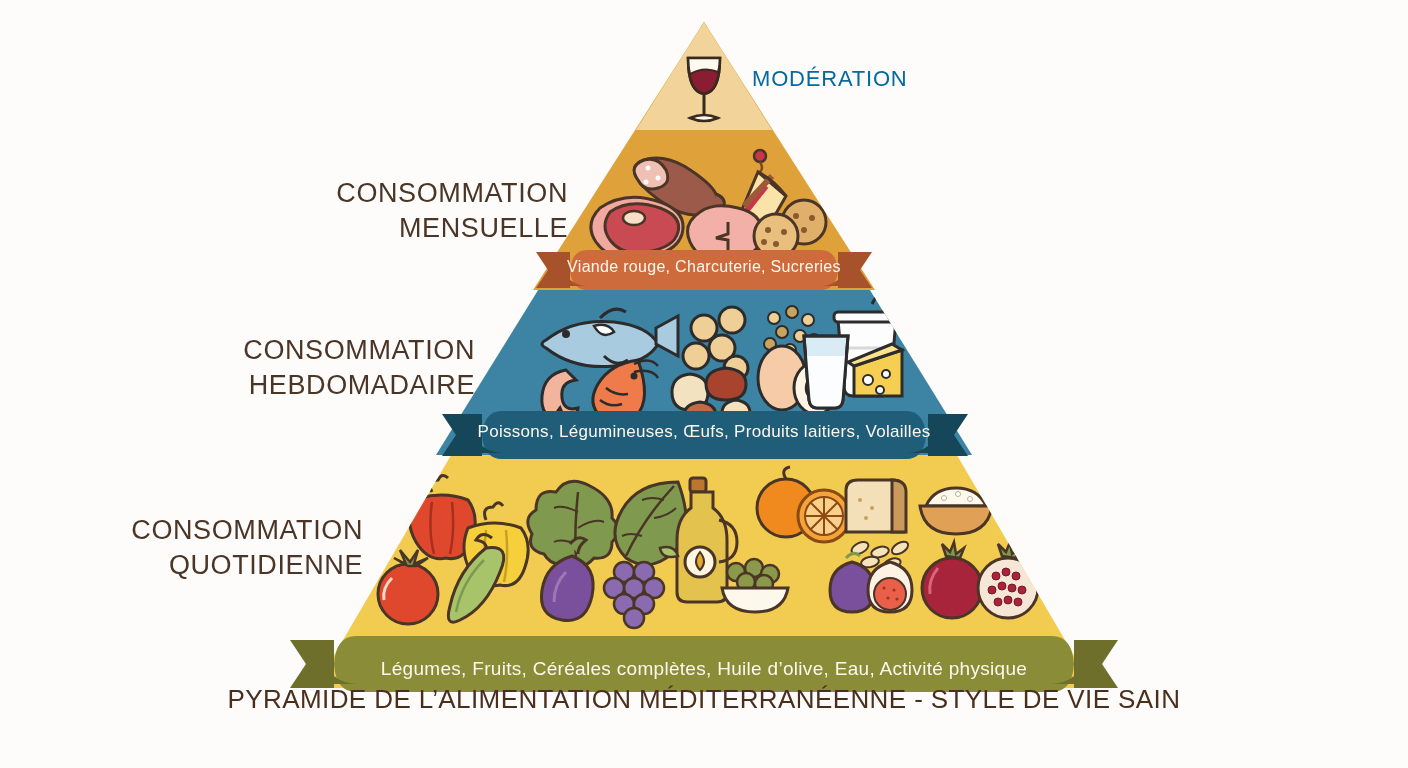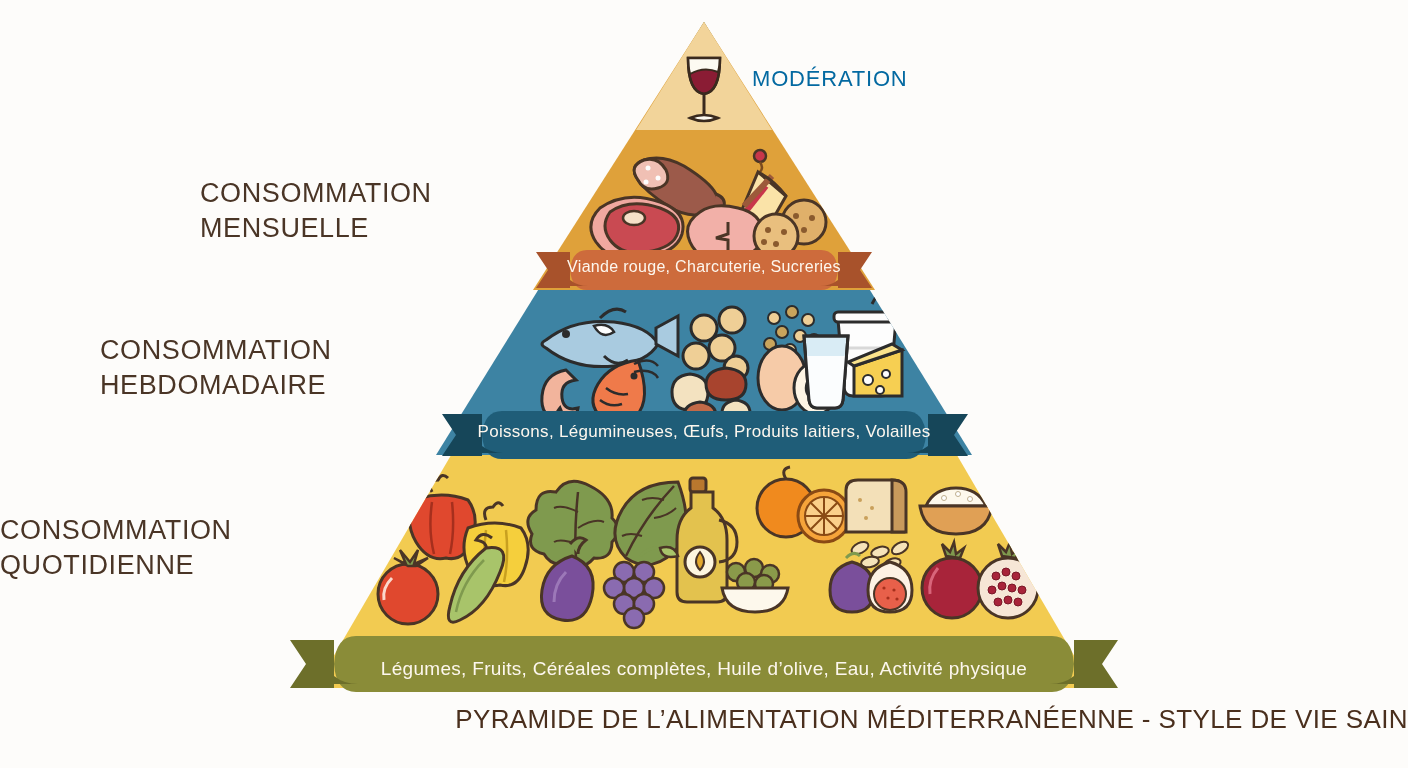--- a/index.html
+++ b/index.html
@@ -11,21 +11,21 @@
     position:relative;
   }
   #stage{position:absolute;inset:0;}
   svg#pyramid{position:absolute;left:0;top:0;width:1408px;height:768px;display:block;}
   .tier-label{
     position:absolute;
     color:#4a3526;
     font-size:27px;
     letter-spacing:.6px;
     line-height:1.28;
-    text-align:left;
+    text-align:right;
     font-weight:400;
     white-space:pre-line;
   }
   .apex-label{
     position:absolute;
     color:#0369a1;
     font-size:22px;
     letter-spacing:.8px;
     text-align:left;
     white-space:nowrap;
@@ -391,15 +391,15 @@
 
   <div class="tier-label" style="left:200px;top:176px;width:368px;">CONSOMMATION
 MENSUELLE</div>
 
   <div class="tier-label" style="left:100px;top:333px;width:375px;">CONSOMMATION
 HEBDOMADAIRE</div>
 
   <div class="tier-label" style="left:0px;top:513px;width:363px;">CONSOMMATION
 QUOTIDIENNE</div>
 
-  <div class="caption" style="top:704px;text-align:right;">PYRAMIDE DE L’ALIMENTATION MÉDITERRANÉENNE - STYLE DE VIE SAIN</div>
+  <div class="caption" style="top:684px;">PYRAMIDE DE L’ALIMENTATION MÉDITERRANÉENNE - STYLE DE VIE SAIN</div>
 
 </div>
 
 </body></html>

